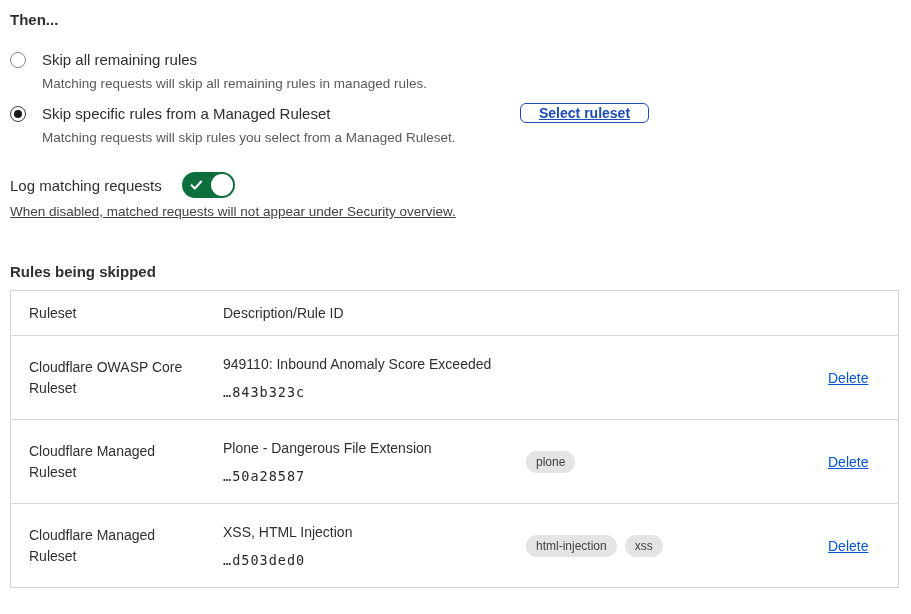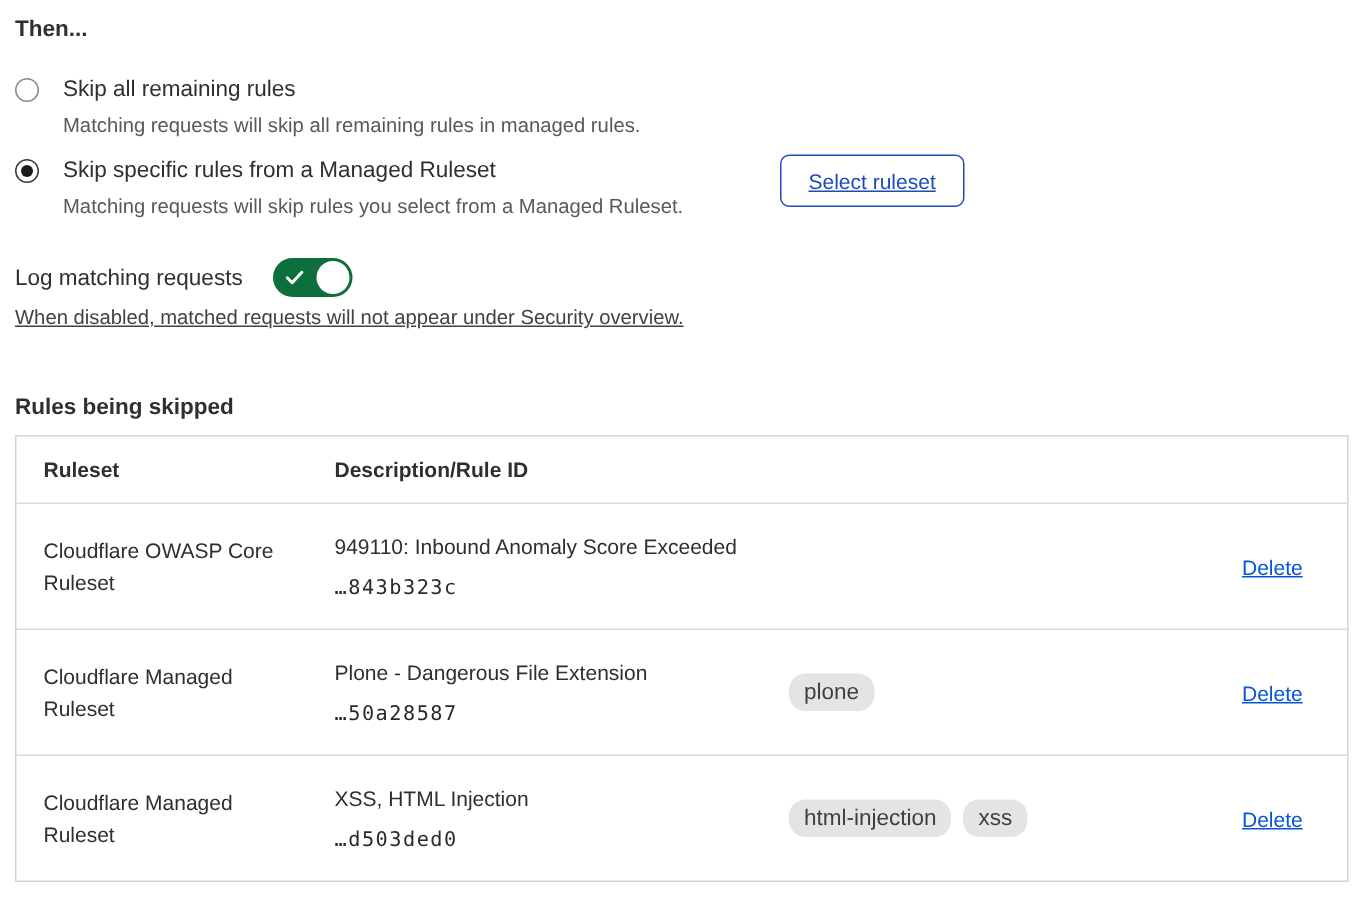--- a/index.html
+++ b/index.html
@@ -32,24 +32,24 @@
     margin-right:16px;margin-top:1px;flex:none;position:relative;background:#fff;
   }
   .radio-option.selected .radio{border-color:#3a3a3a;}
   .radio-option.selected .radio::after{
     content:"";position:absolute;left:50%;top:50%;width:8px;height:8px;
     margin:-4px 0 0 -4px;border-radius:50%;background:#1a1a1a;
   }
   .radio-label{font-size:15px;color:var(--text-dark);line-height:18px;}
   .radio-desc{font-size:13.5px;color:var(--text-gray);margin-top:7px;line-height:16px;text-align:center;}
   .select-ruleset-btn{
-    position:absolute;left:520px;top:103px;height:35px;
+    position:absolute;left:520px;top:103px;height:20px;
     background:#fff;border:1px solid var(--accent-blue);border-radius:6px;
     color:var(--accent-blue);font-size:14px;font-family:inherit;
-    padding:0 18px;text-decoration:underline;cursor:pointer;
+    padding:0 18px;text-decoration:underline;cursor:pointer;font-weight:bold;
   }
   .log-label{position:absolute;left:10px;top:177px;font-size:15px;color:var(--text-dark);}
   .toggle{
     position:absolute;left:182px;top:172px;width:53px;height:26px;
     border-radius:13px;background:#9a9a9a;cursor:pointer;
   }
   .toggle.on{background:var(--toggle-green);}
   .toggle .knob{
     position:absolute;right:2px;top:2px;width:22px;height:22px;
     border-radius:50%;background:#fff;
@@ -62,33 +62,33 @@
     border:1px solid var(--border);background:#fff;
   }
   .thead,.trow{
     display:grid;
     grid-template-columns:194px 303px 302px 1fr;
   }
   .thead{height:44px;}
   .trow{min-height:84px;border-top:1px solid #d9d9d9;}
   .hcell{
     display:flex;align-items:center;padding-left:18px;
-    font-size:14px;font-weight:700;color:var(--text-dark);text-align:center;
+    font-size:14px;font-weight:400;color:var(--text-dark);text-align:center;
   }
   .cell{display:flex;align-items:center;padding:12px 10px 12px 18px;font-size:14px;color:var(--text-dark);}
   .cell-ruleset{line-height:21px;}
   .cell-action{padding-left:18px;}
   .desc-line{line-height:17px;}
   .rule-id{
     font-family:"DejaVu Sans Mono","Liberation Mono",monospace;
     font-size:13.5px;letter-spacing:1px;margin-top:11px;color:#2a2a2a;
   }
   .tag-list{display:flex;gap:8px;flex-wrap:wrap;}
   .tag{
-    background:var(--tag-bg);color:#3f3f3f;font-size:15px;
+    background:var(--tag-bg);color:#3f3f3f;font-size:12px;
     padding:4px 10px;border-radius:11px;white-space:nowrap;
   }
   .delete-link{color:var(--link-blue);font-size:14px;text-decoration:underline;cursor:pointer;}
 </style>
 </head>
 <body>
 
 <div class="then-title">Then...</div>
 
 <div class="radio-option opt1">

